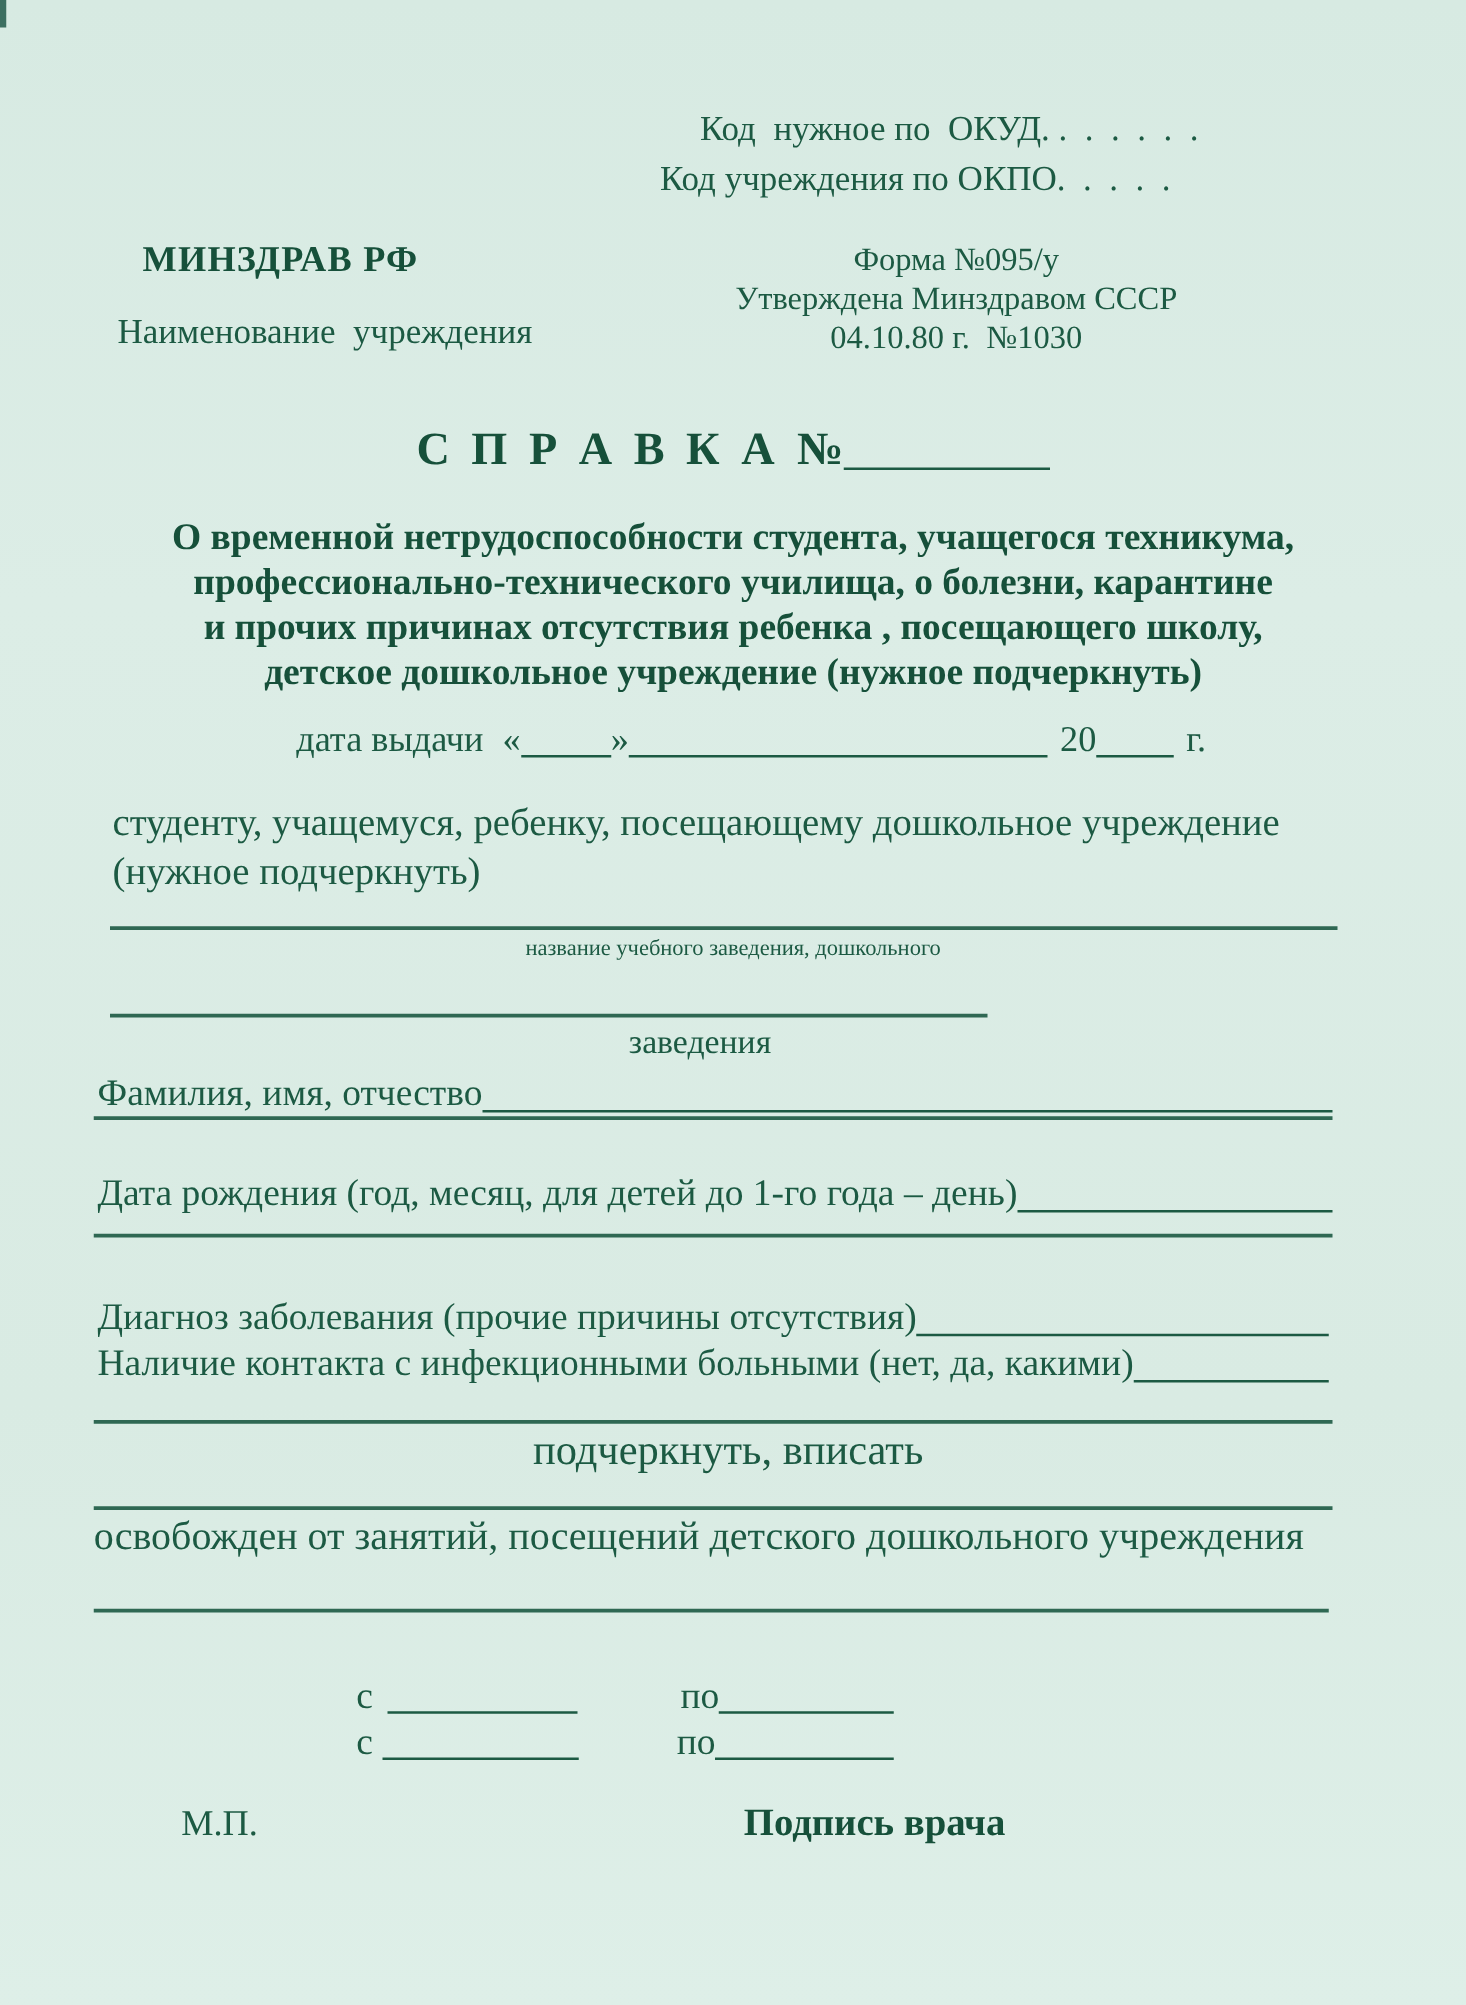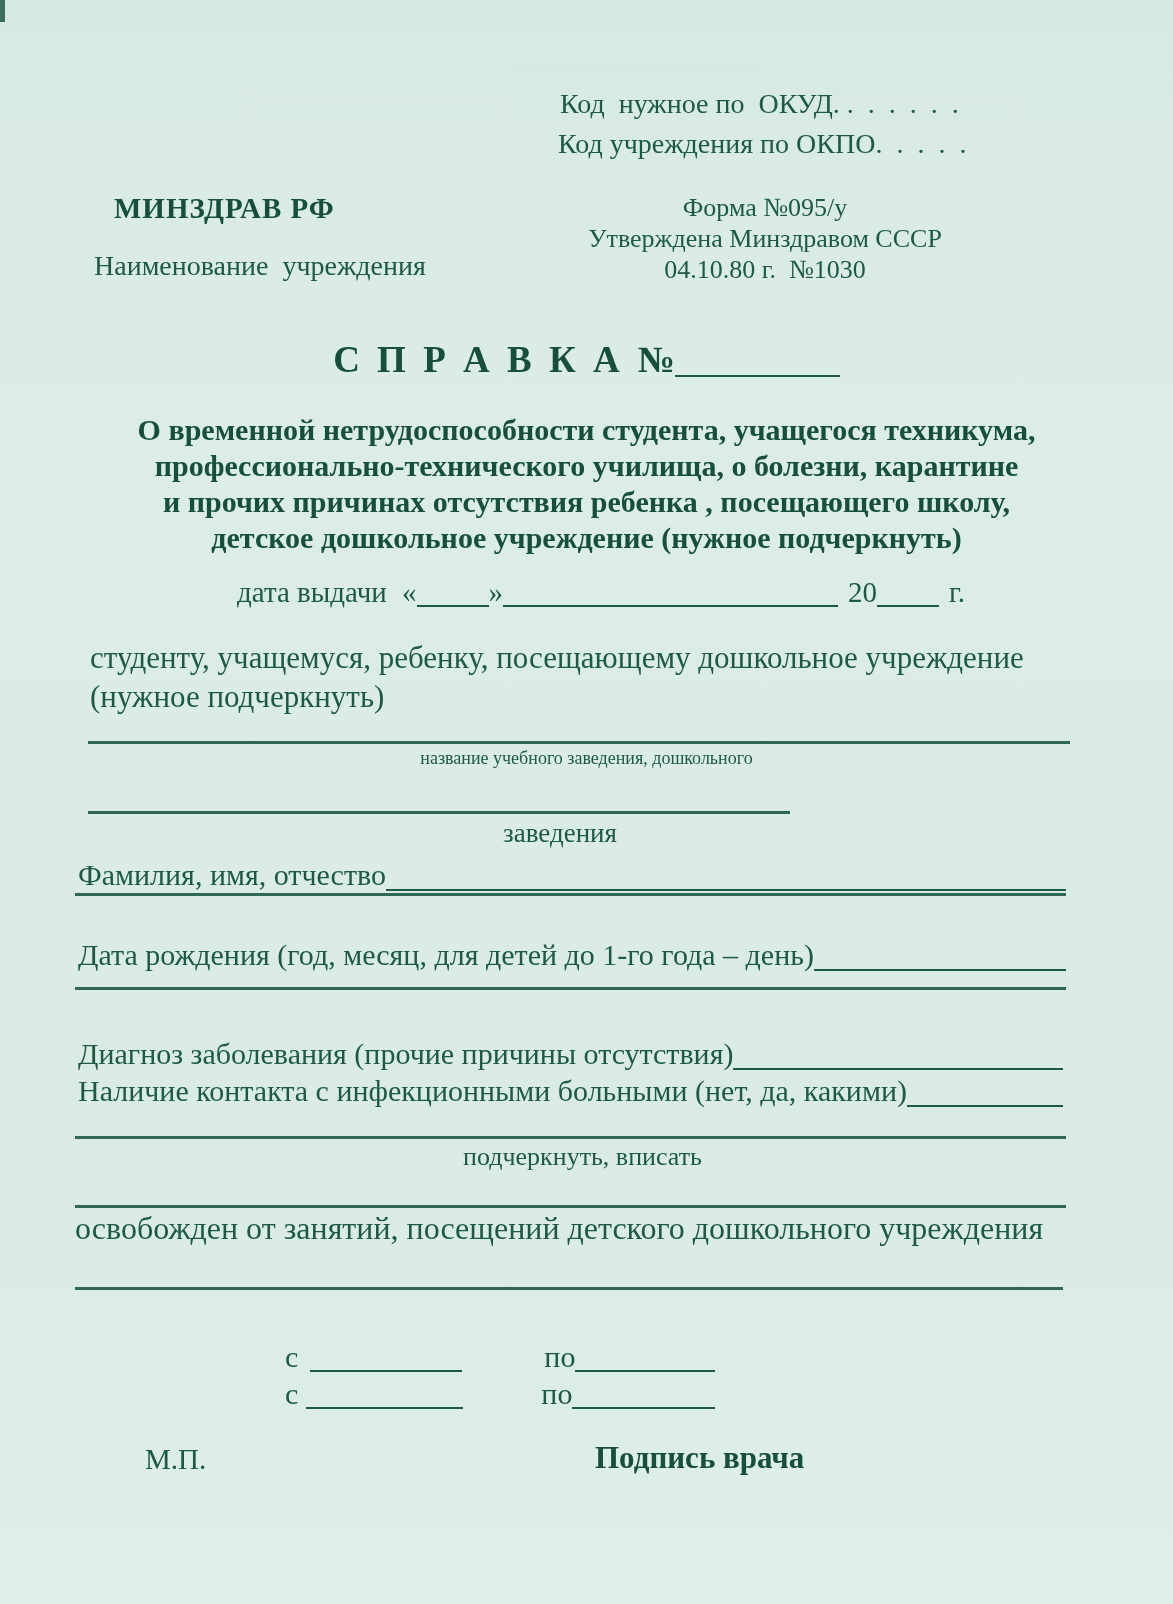--- a/index.html
+++ b/index.html
@@ -44,21 +44,21 @@
   }
   .center{text-align:center;}
 </style>
 </head>
 <body>
 
 <div class="page">
   <div class="corner-mark"></div>
 
   <div class="abs pre" style="left:560px;top:88px;font-size:28px;">Код  нужное по  ОКУД. .  .  .  .  .  .</div>
-  <div class="abs pre" style="left:558px;top:128px;font-size:28px;">Код учреждения по ОКПО.  .  .  .  .</div>
+  <div class="abs pre" style="left:528px;top:128px;font-size:28px;">Код учреждения по ОКПО.  .  .  .  .</div>
 
   <div class="abs b" style="left:114px;top:192px;font-size:29px;letter-spacing:1px;">МИНЗДРАВ РФ</div>
   <div class="abs pre" style="left:94px;top:250px;font-size:28px;">Наименование  учреждения</div>
 
   <div class="abs center" style="left:555px;top:192px;width:420px;font-size:26px;line-height:31px;">
     <div>Форма №095/у</div>
     <div>Утверждена Минздравом СССР</div>
     <div class="pre">04.10.80 г.  №1030</div>
   </div>
 
@@ -102,21 +102,21 @@
 
   <div class="abs flexrow" style="left:78px;top:1037px;width:985px;font-size:30px;">
     <span>Диагноз заболевания (прочие причины отсутствия)</span>
     <span class="bl-flex"></span>
   </div>
   <div class="abs flexrow" style="left:78px;top:1074px;width:985px;font-size:30px;">
     <span>Наличие контакта с инфекционными больными (нет, да, какими)</span>
     <span class="bl-flex"></span>
   </div>
   <div class="rule" style="left:75px;top:1136px;width:991px;"></div>
-  <div class="abs center" style="left:0;top:1142px;width:1165px;font-size:26px;">подчеркнуть, вписать</div>
+  <div class="abs center" style="left:0;top:1142px;width:1165px;font-size:34px;">подчеркнуть, вписать</div>
 
   <div class="rule" style="left:75px;top:1205px;width:991px;"></div>
   <div class="abs" style="left:75px;top:1210px;font-size:32px;">освобожден от занятий, посещений детского дошкольного учреждения</div>
   <div class="rule" style="left:75px;top:1287px;width:988px;"></div>
 
   <div class="abs" style="left:285px;top:1340px;font-size:30px;white-space:nowrap;">
     <span>с</span><span class="bl" style="width:152px;margin-left:12px;"></span><span style="margin-left:82px;">по</span><span class="bl" style="width:140px;"></span>
   </div>
   <div class="abs" style="left:285px;top:1377px;font-size:30px;white-space:nowrap;">
     <span>с</span><span class="bl" style="width:157px;margin-left:8px;"></span><span style="margin-left:78px;">по</span><span class="bl" style="width:143px;"></span>

